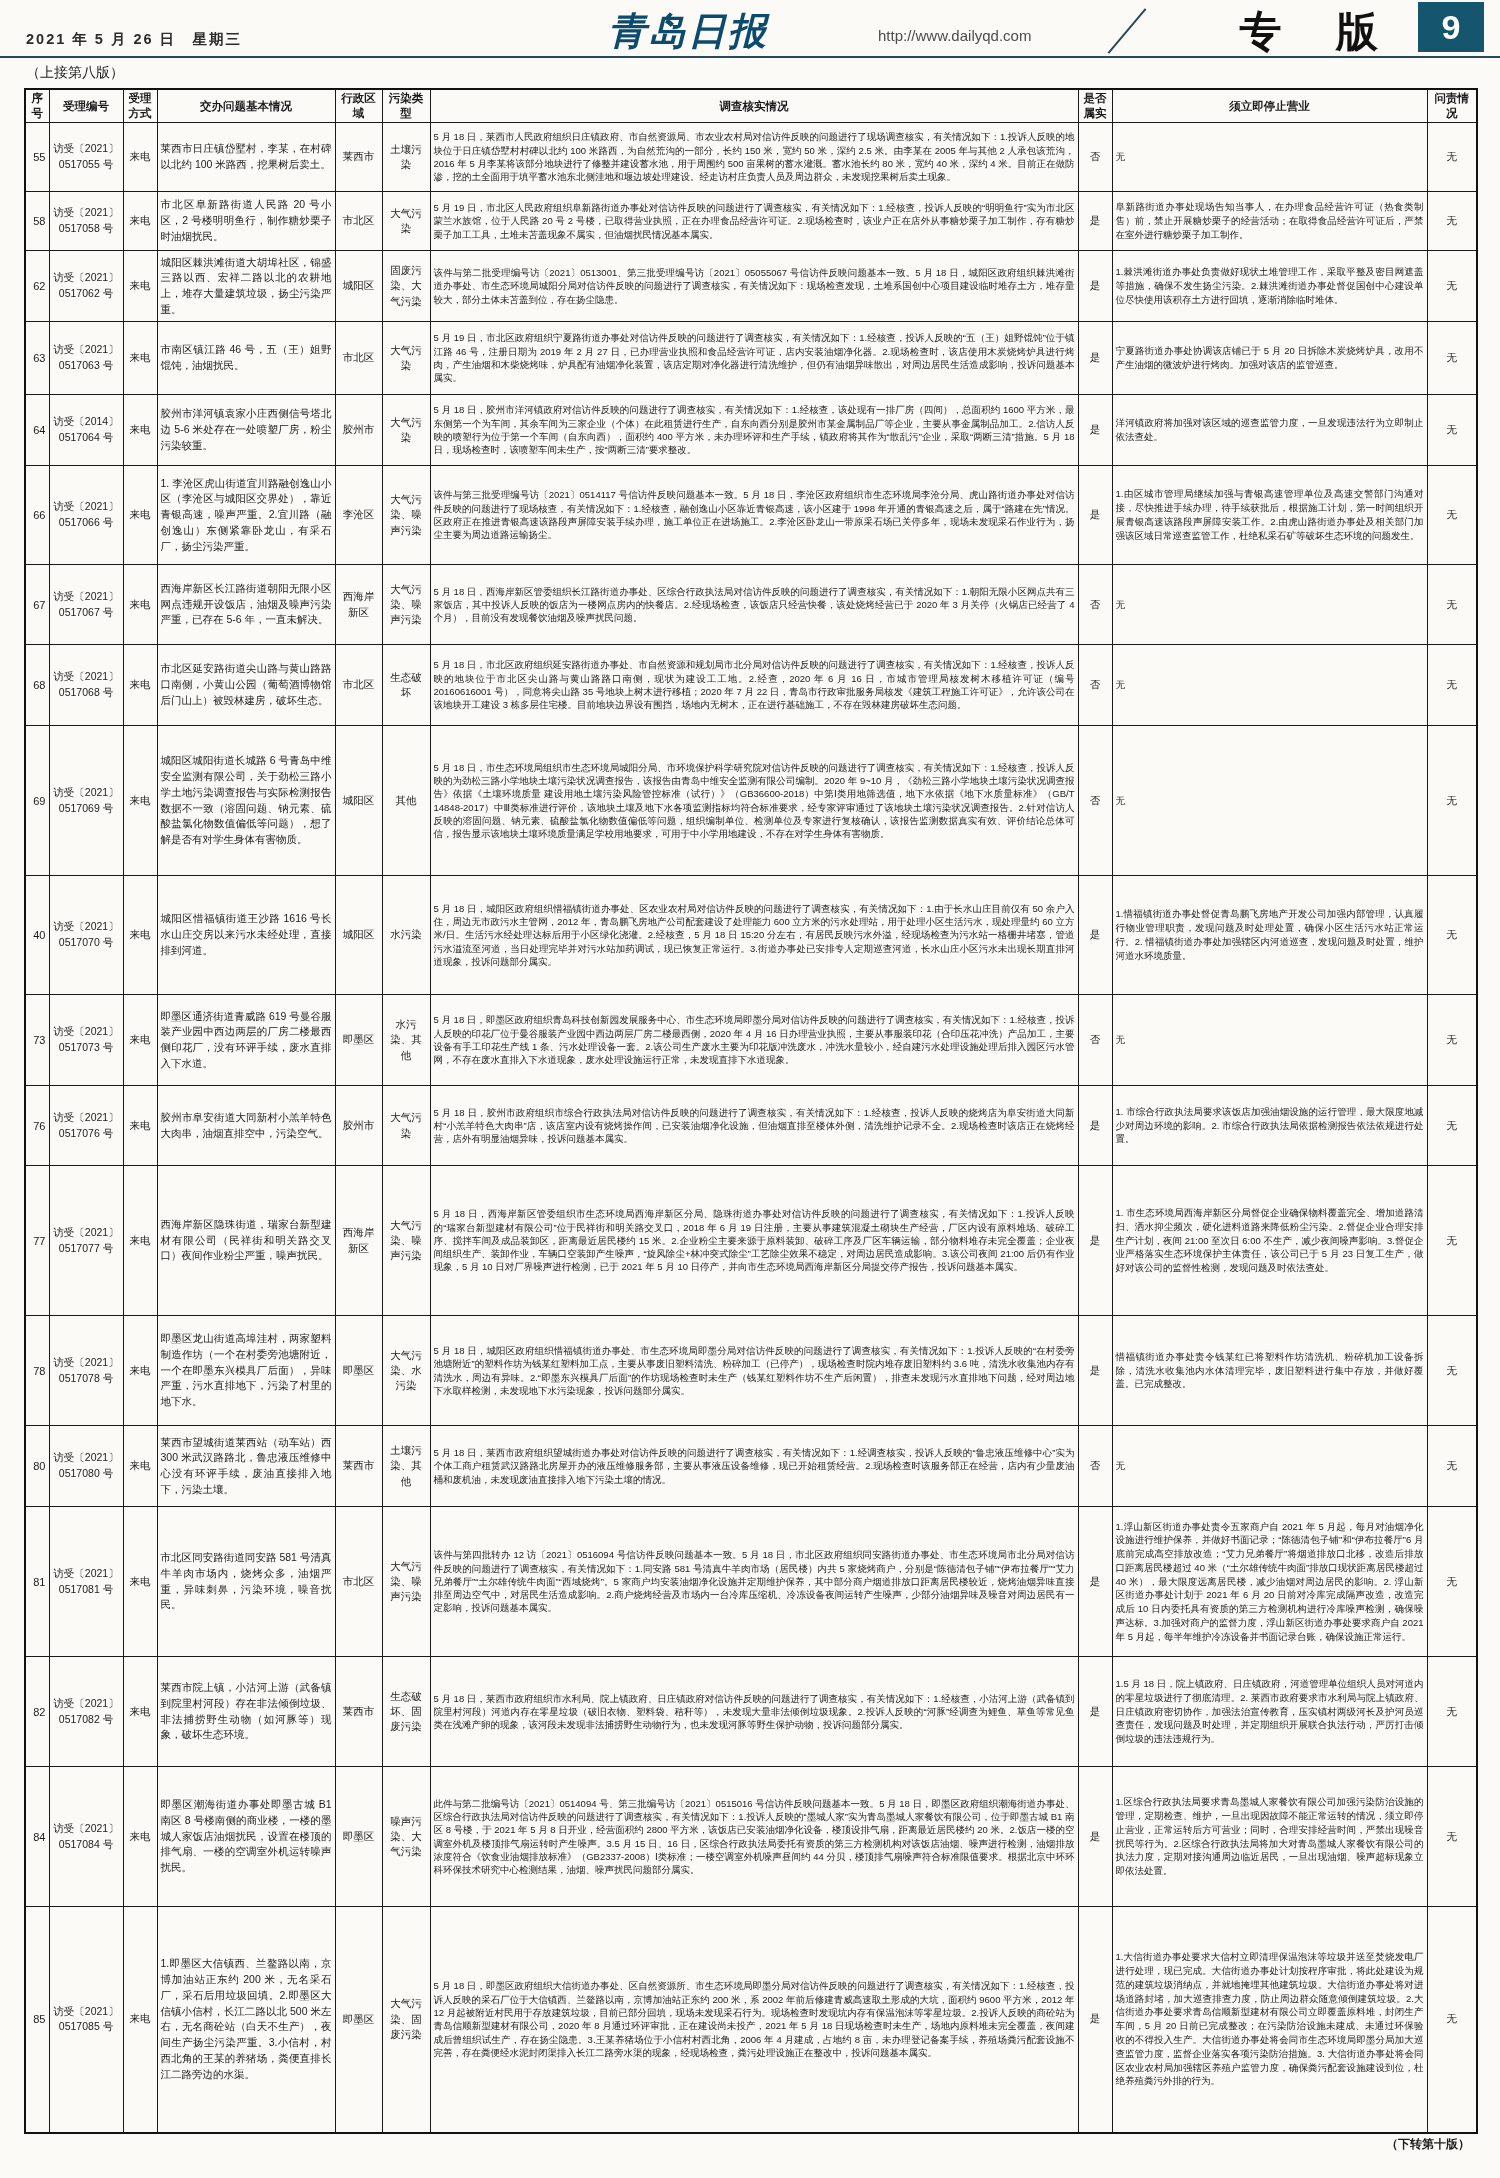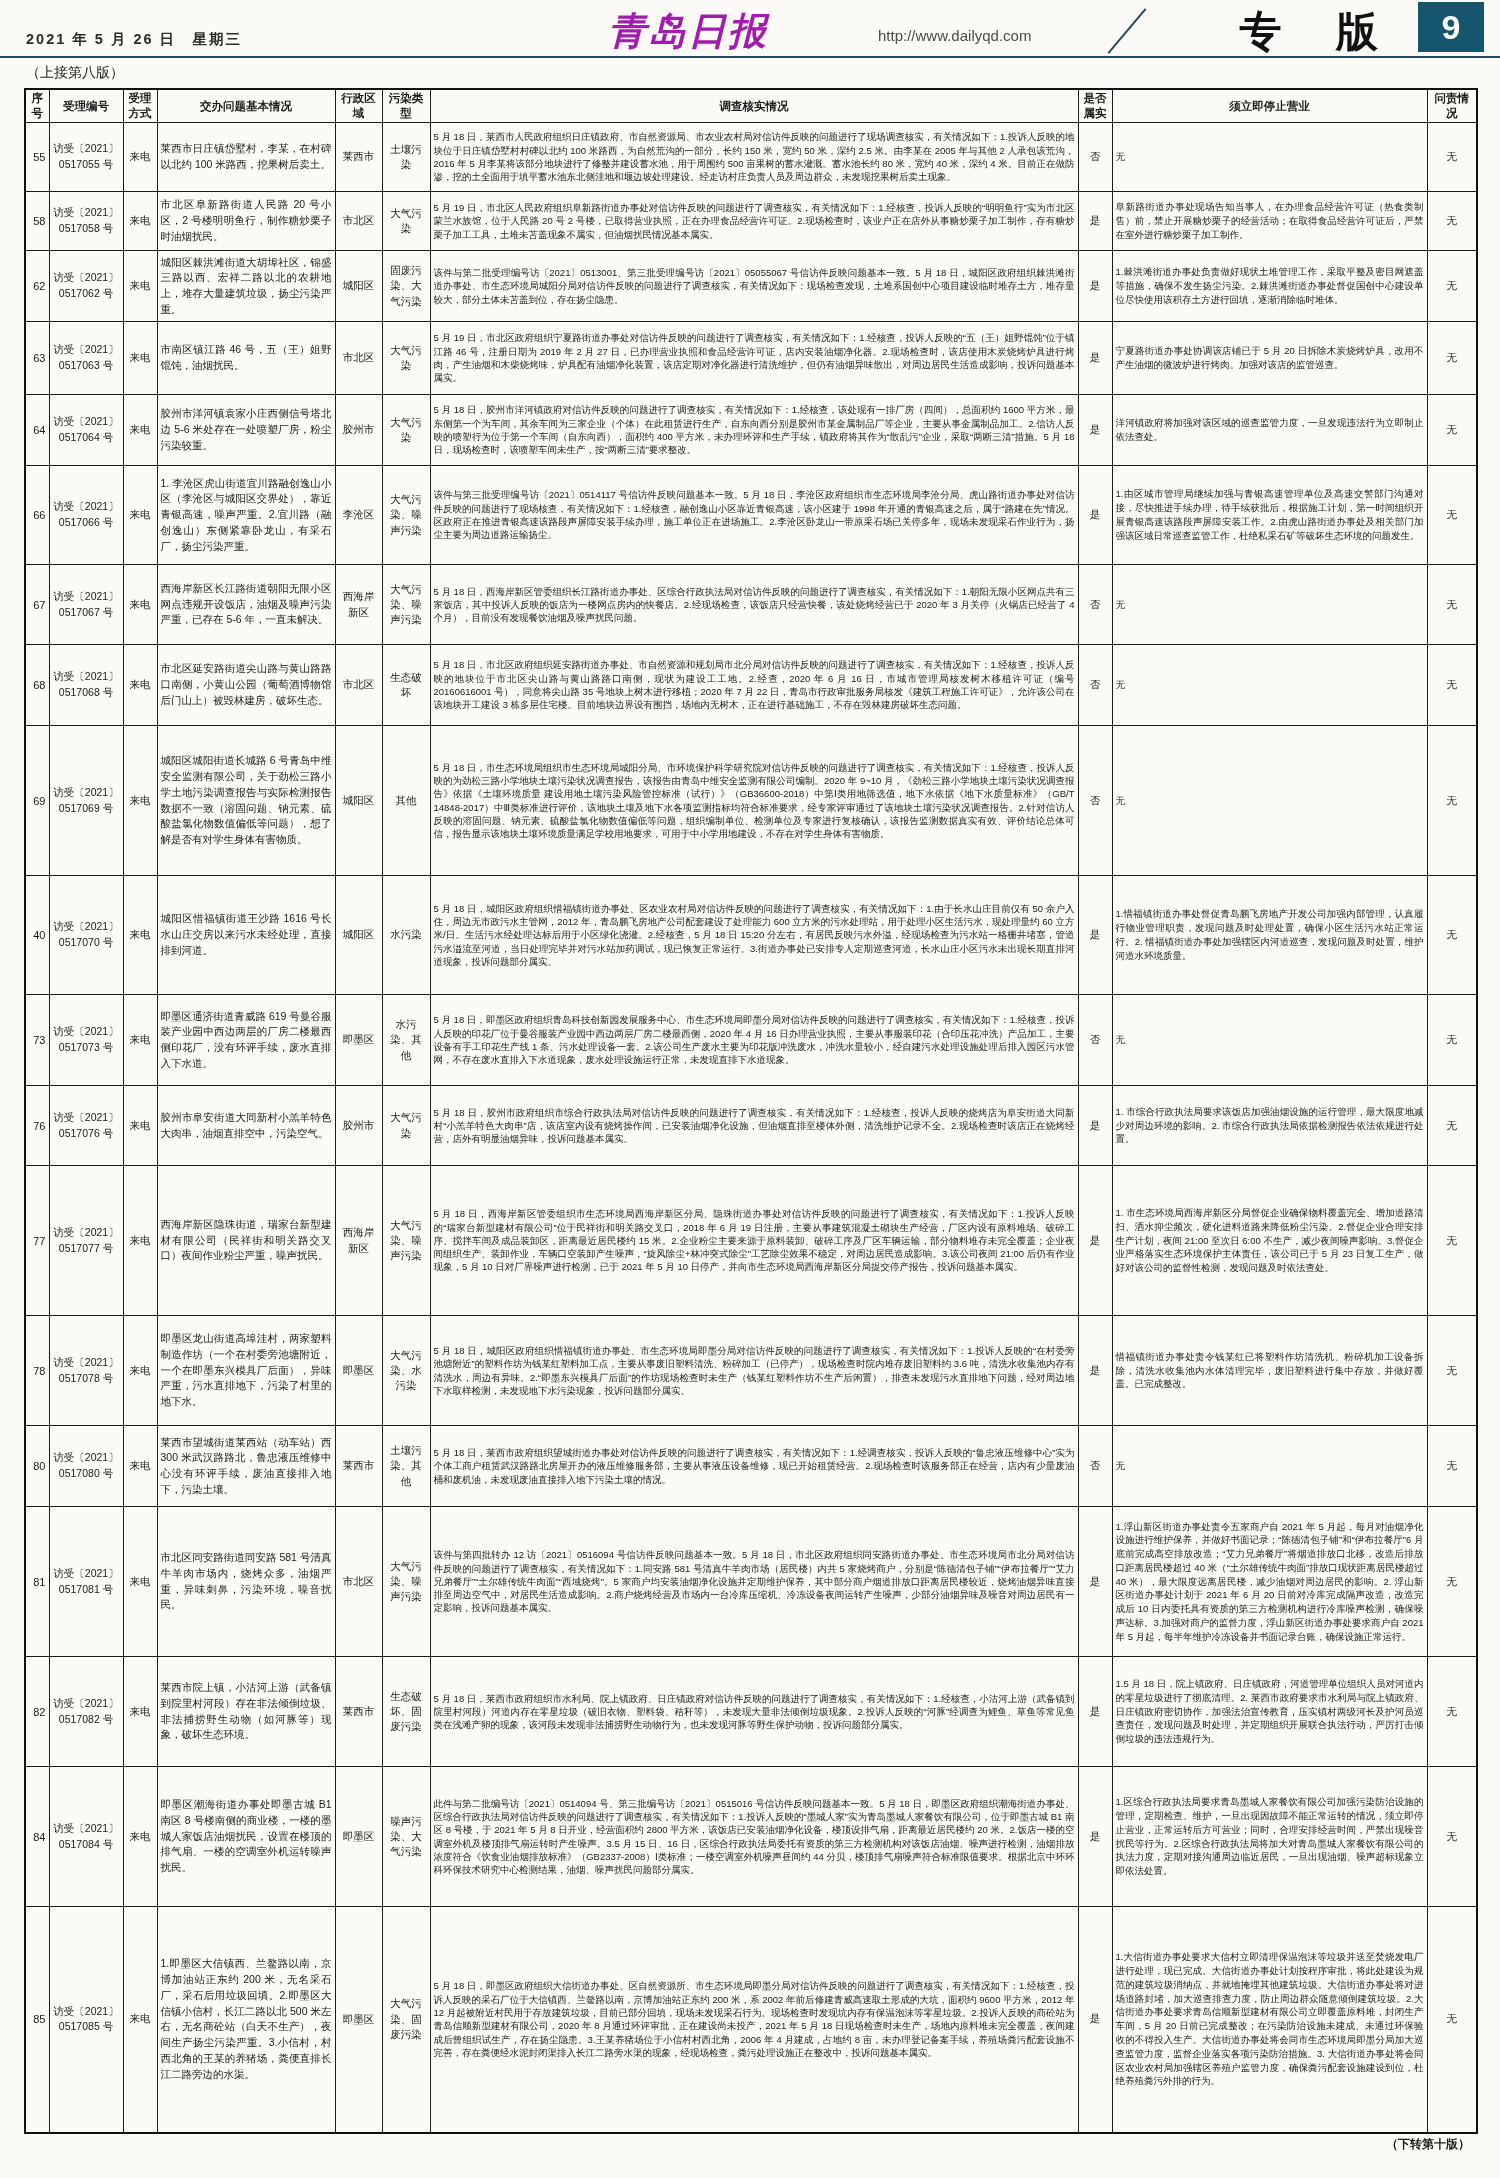--- a/index.html
+++ b/index.html
@@ -32,21 +32,21 @@
   .c-verified{font-size:10.5px;text-align:center;}
   .c-handling{font-size:9.5px;text-align:justify;line-height:1.45;padding:2px 6px;}
   .c-acc{font-size:10.5px;text-align:center;}
 </style>
 </head>
 <body>
 
 <div class="page">
 
   <div class="mast-date">2021 年 5 月 26 日　星期三</div>
-  <div class="mast-title" style="color: #a21caf;">青岛日报</div>
+  <div class="mast-title" style="color: #0c4a6e;">青岛日报</div>
   <div class="mast-url">http://www.dailyqd.com</div>
   <div class="mast-diag"></div>
   <div class="mast-section">专 版</div>
   <div class="mast-pagenum" style="background: rgb(21, 86, 110);">9</div>
   <div class="mast-rule"></div>
 
   <div class="cont-top">（上接第八版）</div>
 
   <table class="report">
     <colgroup>
@@ -119,21 +119,21 @@
     <td class="c-problem">市南区镇江路 46 号，五（王）姐野馄饨，油烟扰民。</td>
     <td class="c-region">市北区</td>
     <td class="c-pollution">大气污染</td>
     <td class="c-inv">5 月 19 日，市北区政府组织宁夏路街道办事处对信访件反映的问题进行了调查核实，有关情况如下：1.经核查，投诉人反映的“五（王）姐野馄饨”位于镇江路 46 号，注册日期为 2019 年 2 月 27 日，已办理营业执照和食品经营许可证，店内安装油烟净化器。2.现场检查时，该店使用木炭烧烤炉具进行烤肉，产生油烟和木柴烧烤味，炉具配有油烟净化装置，该店定期对净化器进行清洗维护，但仍有油烟异味散出，对周边居民生活造成影响，投诉问题基本属实。</td>
     <td class="c-verified">是</td>
     <td class="c-handling">宁夏路街道办事处协调该店铺已于 5 月 20 日拆除木炭烧烤炉具，改用不产生油烟的微波炉进行烤肉。加强对该店的监管巡查。</td>
     <td class="c-acc">无</td>
   </tr>
         <tr style="height: 71px;">
     <td class="c-no">64</td>
-    <td class="c-id">访受〔2021〕0517064 号</td>
+    <td class="c-id">访受〔2014〕0517064 号</td>
     <td class="c-method">来电</td>
     <td class="c-problem">胶州市洋河镇袁家小庄西侧信号塔北边 5-6 米处存在一处喷塑厂房，粉尘污染较重。</td>
     <td class="c-region">胶州市</td>
     <td class="c-pollution">大气污染</td>
     <td class="c-inv">5 月 18 日，胶州市洋河镇政府对信访件反映的问题进行了调查核实，有关情况如下：1.经核查，该处现有一排厂房（四间），总面积约 1600 平方米，最东侧第一个为车间，其余车间为三家企业（个体）在此租赁进行生产，自东向西分别是胶州市某金属制品厂等企业，主要从事金属制品加工。2.信访人反映的喷塑行为位于第一个车间（自东向西），面积约 400 平方米，未办理环评和生产手续，镇政府将其作为“散乱污”企业，采取“两断三清”措施。5 月 18 日，现场检查时，该喷塑车间未生产，按“两断三清”要求整改。</td>
     <td class="c-verified">是</td>
     <td class="c-handling">洋河镇政府将加强对该区域的巡查监管力度，一旦发现违法行为立即制止依法查处。</td>
     <td class="c-acc">无</td>
   </tr>
         <tr style="height: 99px;">

